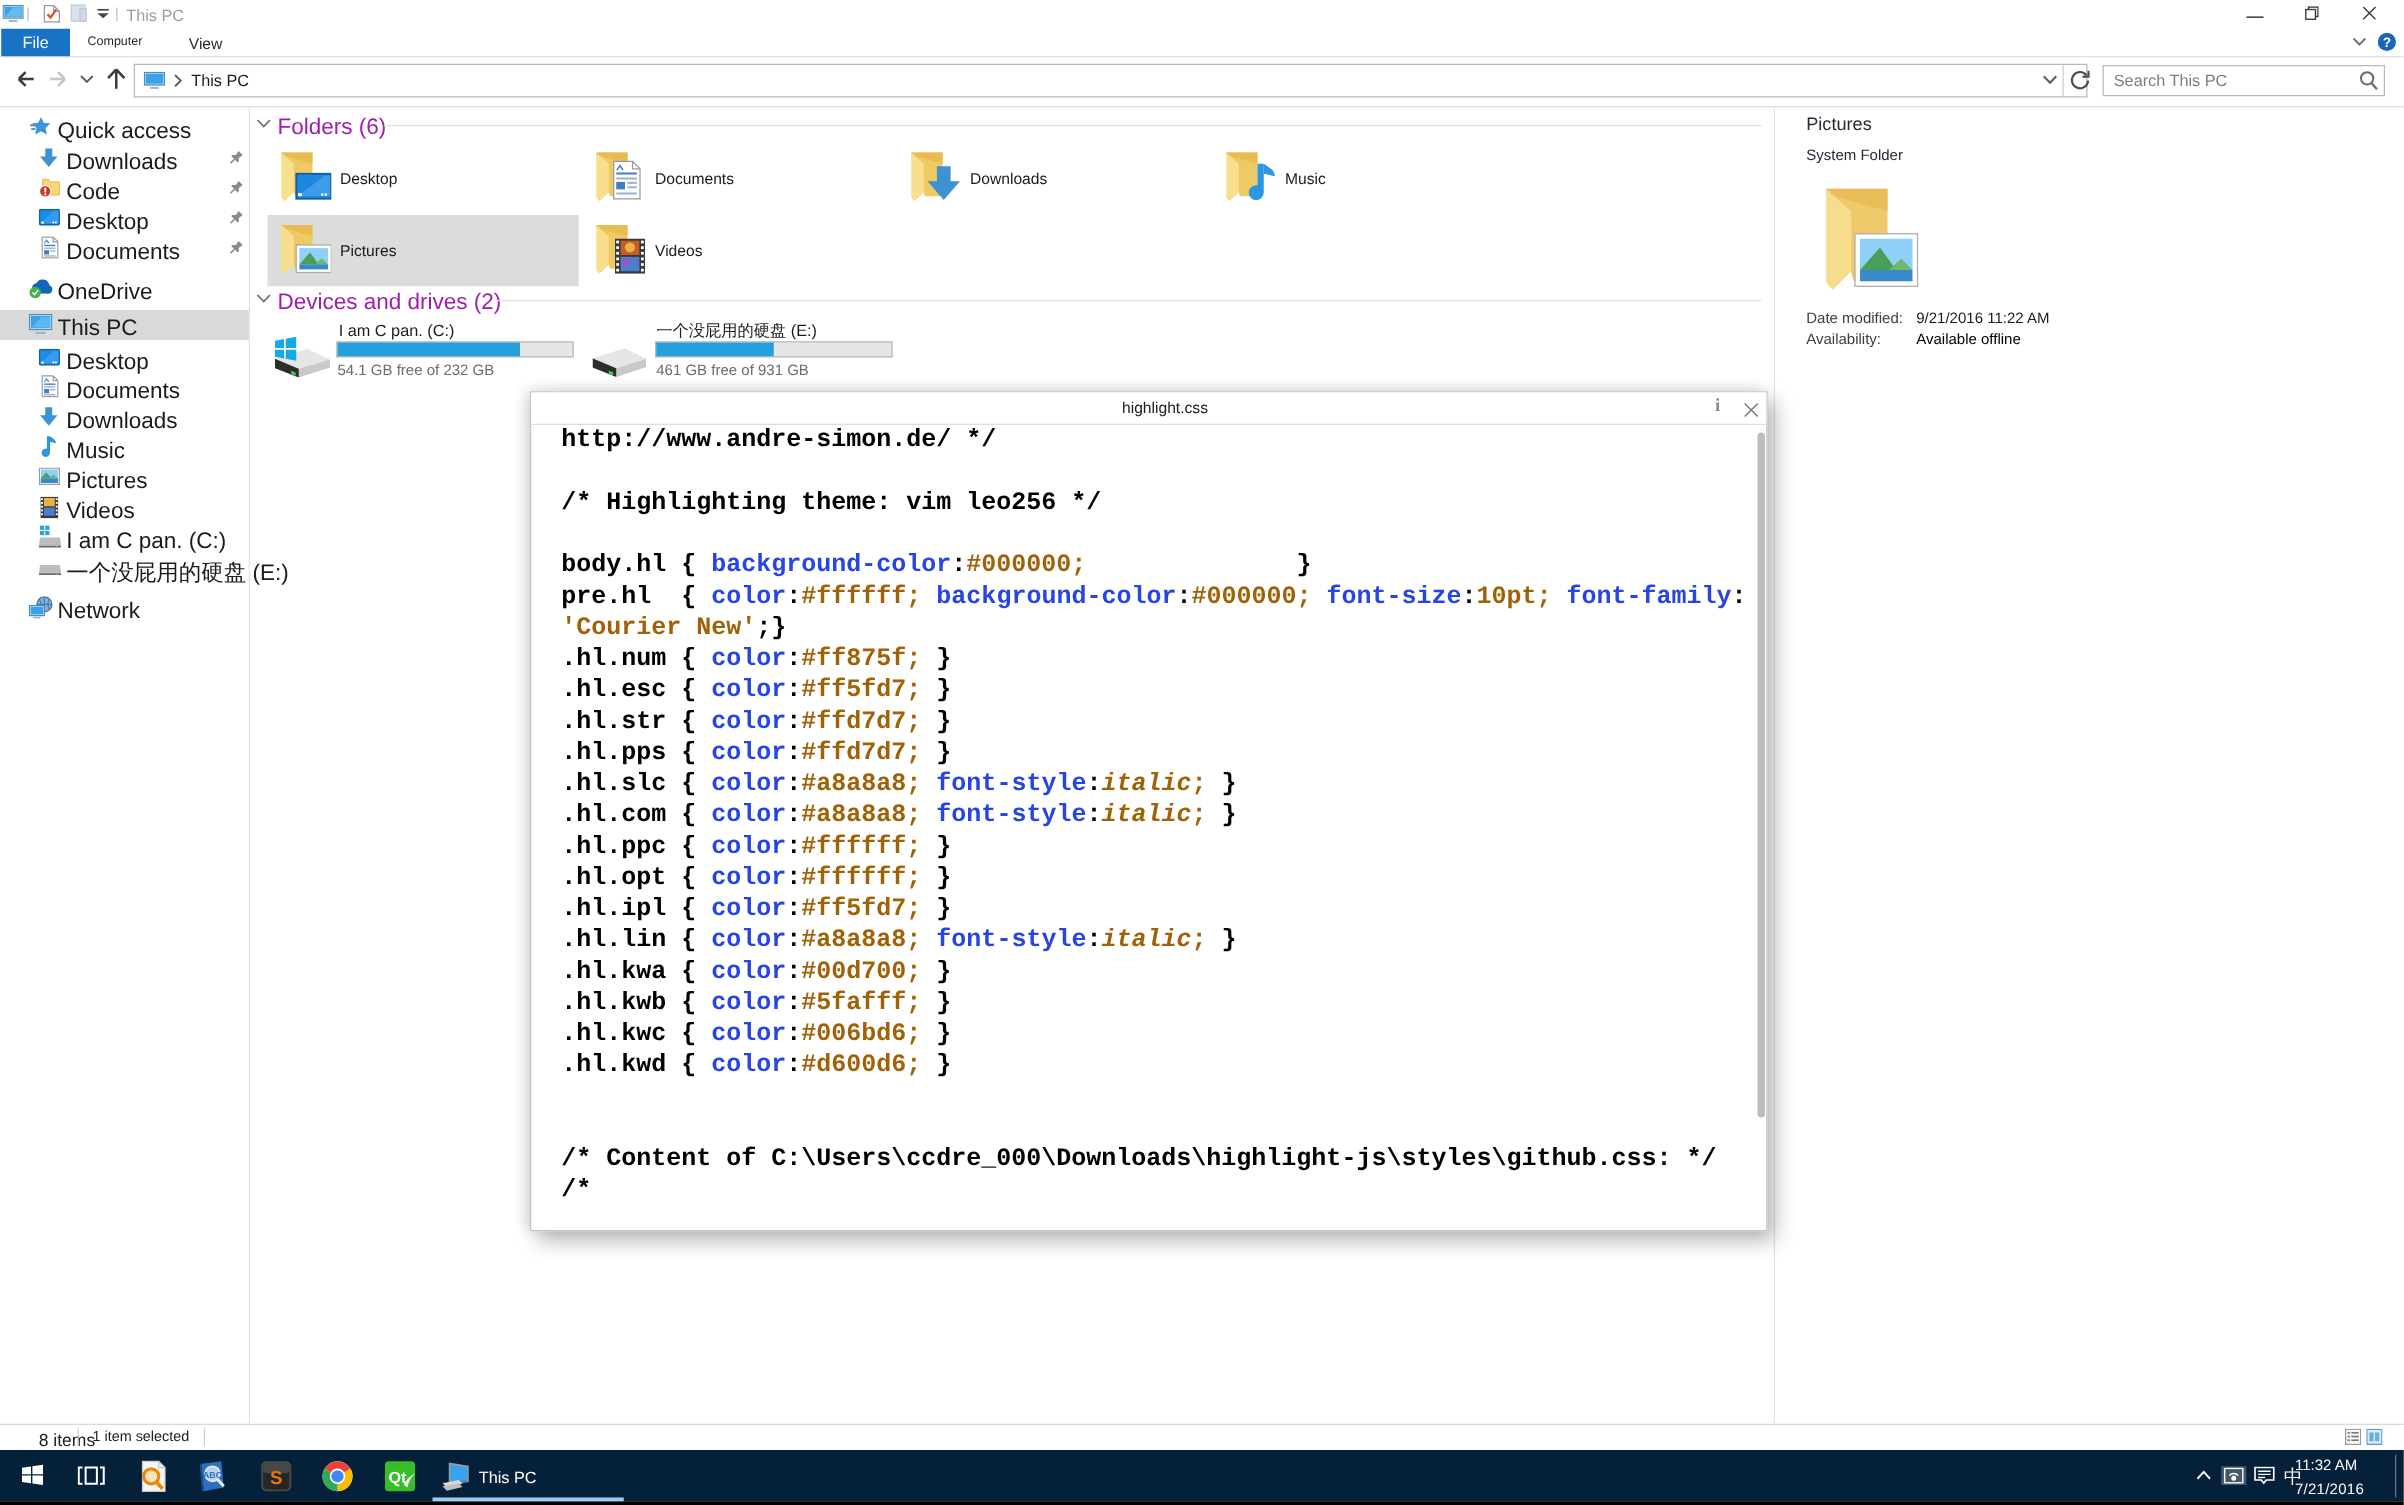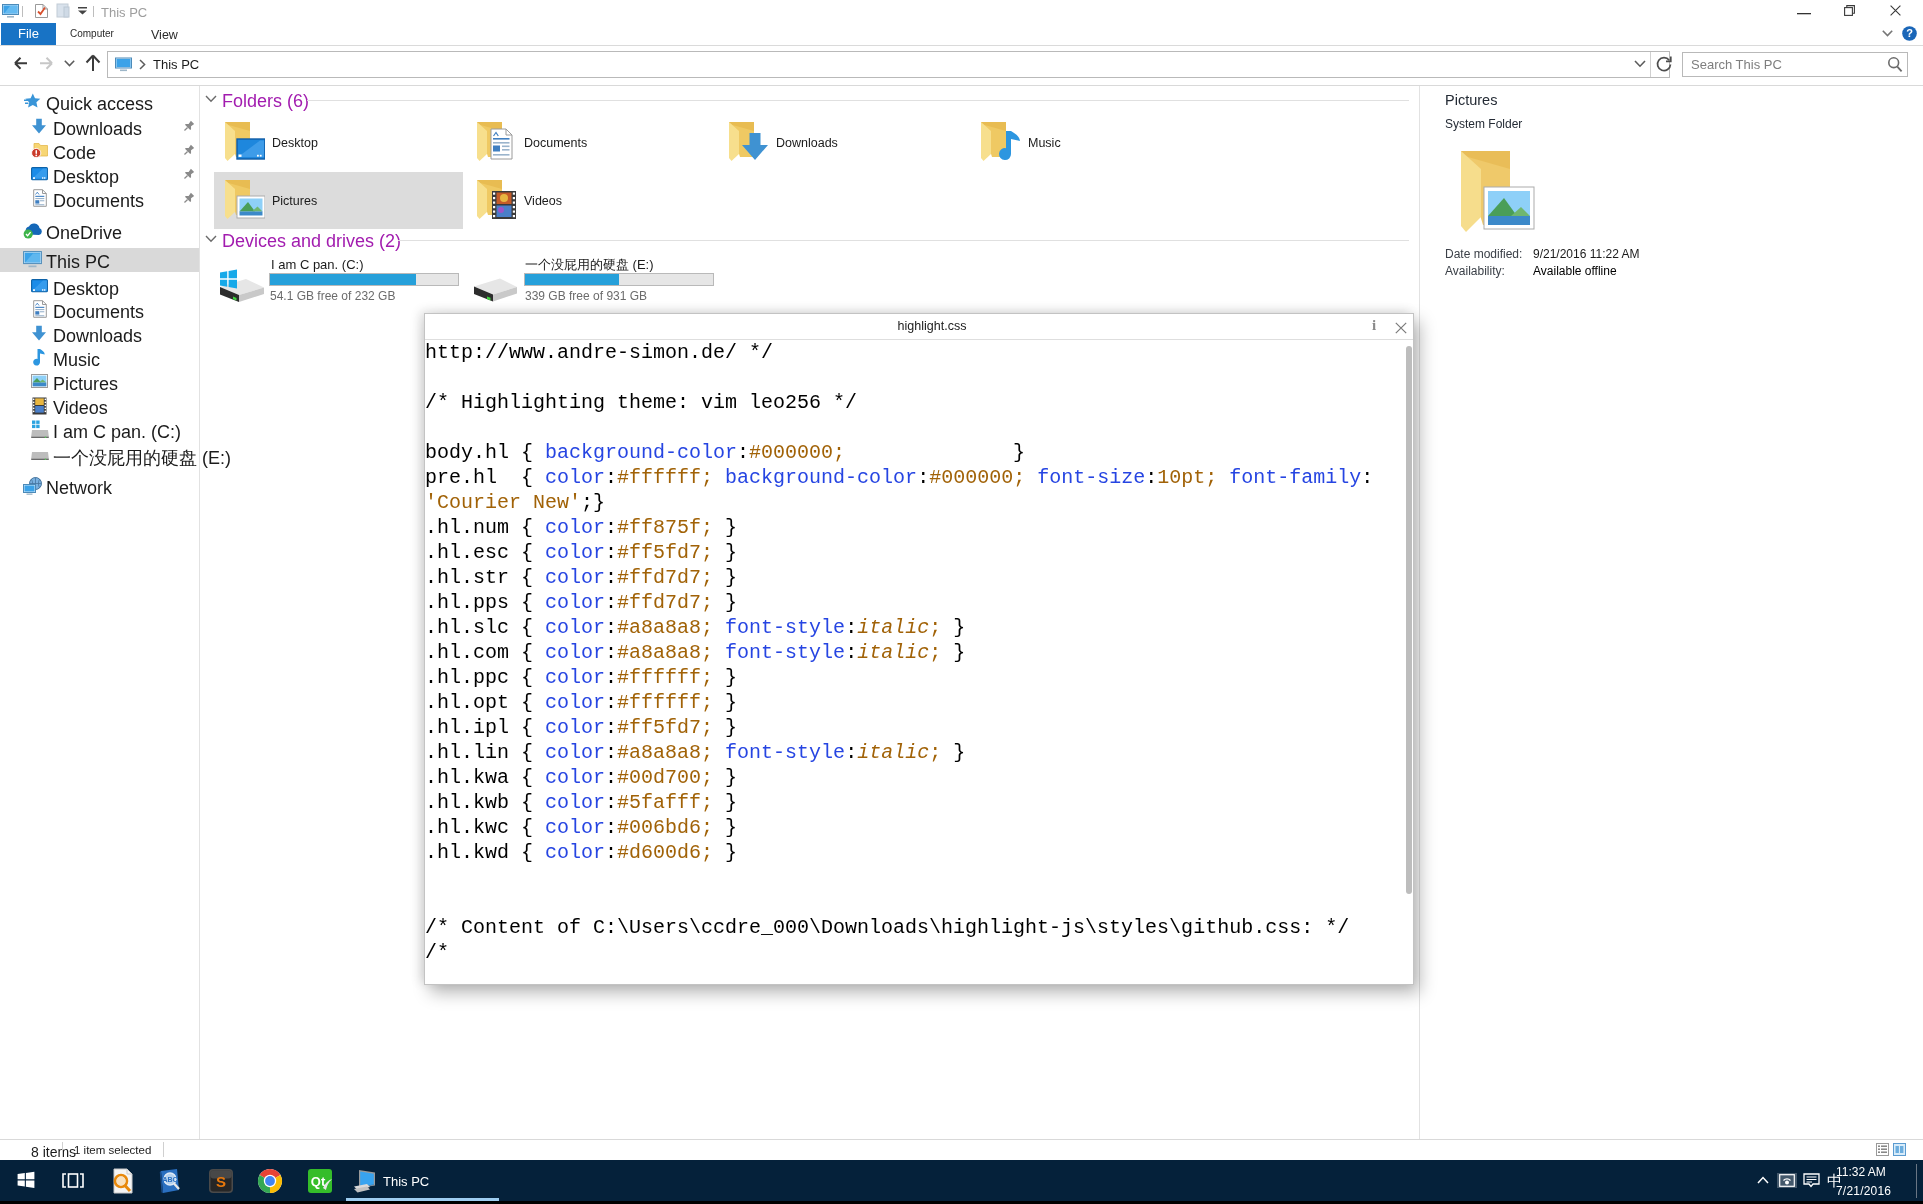--- a/index.html
+++ b/index.html
@@ -422,21 +422,21 @@
 
 <div class="abs" style="left:525px;top:256px;font-size:13px;color:#1b1b1b;">一个没屁用的硬盘 (E:)</div>
 <svg class="abs" style="left:474px;top:277px" width="43" height="26" viewBox="0 0 43 26">
   <path d="M0,9.5 L26,1.5 L43,10 L19,17.5 Z" fill="#e6e6e6"></path>
   <path d="M19,17.5 L43,10 V16.5 L19,24.5 Z" fill="#c9c9c9"></path>
   <path d="M0,9.5 L19,17.5 V24.5 L0,17 Z" fill="#2d2d2d"></path>
   <path d="M13,19.4 L16.5,20.8 V23.4 L13,22 Z" fill="#3ed43e"></path>
 </svg>
 <div class="abs" style="left:524px;top:273px;width:190px;height:13px;background:#e6e6e6;border:1px solid #b9b9b9;"></div>
 <div class="abs" style="left:525px;top:274px;width:94px;height:11px;background:#26a0da;"></div>
-<div class="abs" style="left:525px;top:289px;font-size:12px;color:#6b6b6b;">339 GB free of 931 GB</div>
+<div class="abs" style="left:525px;top:289px;font-size:12px;color:#6b6b6b;">461 GB free of 931 GB</div>
 
 <div class="abs" style="left:1445px;top:92px;font-size:14.5px;color:#242b35;">Pictures</div>
 <div class="abs" style="left:1445px;top:117px;font-size:12px;color:#242b35;">System Folder</div>
 <svg class="abs" style="left:1459px;top:149px" width="76" height="85" viewBox="0 0 76 85">
   <path d="M2,2 H51 V76 H24 Z" fill="#efc96a"></path>
   <path d="M2,2 H51 V20 L2,6 Z" fill="#e9bd58"></path>
   <path d="M2,2 L22,20 V68 L7,83 L2,77 Z" fill="#f6dd8c"></path>
   <rect x="25" y="38" width="50" height="42" fill="#fff" stroke="#ababab"></rect>
   <rect x="29" y="42" width="42" height="25" fill="#8ed0f8"></rect>
   <path d="M29 67 L45 49 L58 67 Z" fill="#4a9e58"></path>
@@ -467,21 +467,21 @@
     <rect x="7" y="3" width="3.4" height="7" fill="#6badde"></rect>
 </svg>
 
 <div class="abs" style="left:424px;top:313px;width:990px;height:672px;background:#fff;border:1px solid #c3c3c3;box-shadow:6px 8px 16px rgba(0,0,0,0.28), -4px -2px 10px rgba(0,0,0,0.12);"></div>
 <div class="abs" style="left:425px;top:314px;width:988px;height:26px;background:#fff;border-bottom:1px solid #dedede;"></div>
 <div class="abs" style="left:438px;top:319px;width:988px;text-align:center;font-size:12.5px;color:#1b1b1b;">highlight.css</div>
 <div class="abs" style="left:1372px;top:317px;font-size:15px;color:#8a8a8a;font-family:'Liberation Serif',serif;font-weight:bold;">i</div>
 <svg class="abs" style="left:1395px;top:322px" width="12" height="12" viewBox="0 0 12 12">
     <path d="M0.8 0.8 L11.2 11.2 M11.2 0.8 L0.8 11.2" stroke="#7a7a7a" stroke-width="1.2"></path>
   </svg>
-<pre class="abs" id="code" style="left:425px;top:340px;width:980px;font-family:'Liberation Mono',monospace;font-weight:normal;font-size:20px;line-height:25px;color:#000;padding-left:0;">http://www.andre-simon.de/ */
+<pre class="abs" id="code" style="left:425px;top:340px;width:980px;font-family:'Liberation Mono',monospace;font-weight:bold;font-size:20px;line-height:25px;color:#000;padding-left:24px;">http://www.andre-simon.de/ */
 
 /* Highlighting theme: vim leo256 */
 
 body.hl { <span class="p">background-color</span>:<span class="v">#000000;</span>              }
 pre.hl  { <span class="p">color</span>:<span class="v">#ffffff;</span> <span class="p">background-color</span>:<span class="v">#000000;</span> <span class="p">font-size</span>:<span class="v">10pt;</span> <span class="p">font-family</span>:
 <span class="v">'Courier New'</span>;}
 .hl.num { <span class="p">color</span>:<span class="v">#ff875f;</span> }
 .hl.esc { <span class="p">color</span>:<span class="v">#ff5fd7;</span> }
 .hl.str { <span class="p">color</span>:<span class="v">#ffd7d7;</span> }
 .hl.pps { <span class="p">color</span>:<span class="v">#ffd7d7;</span> }

